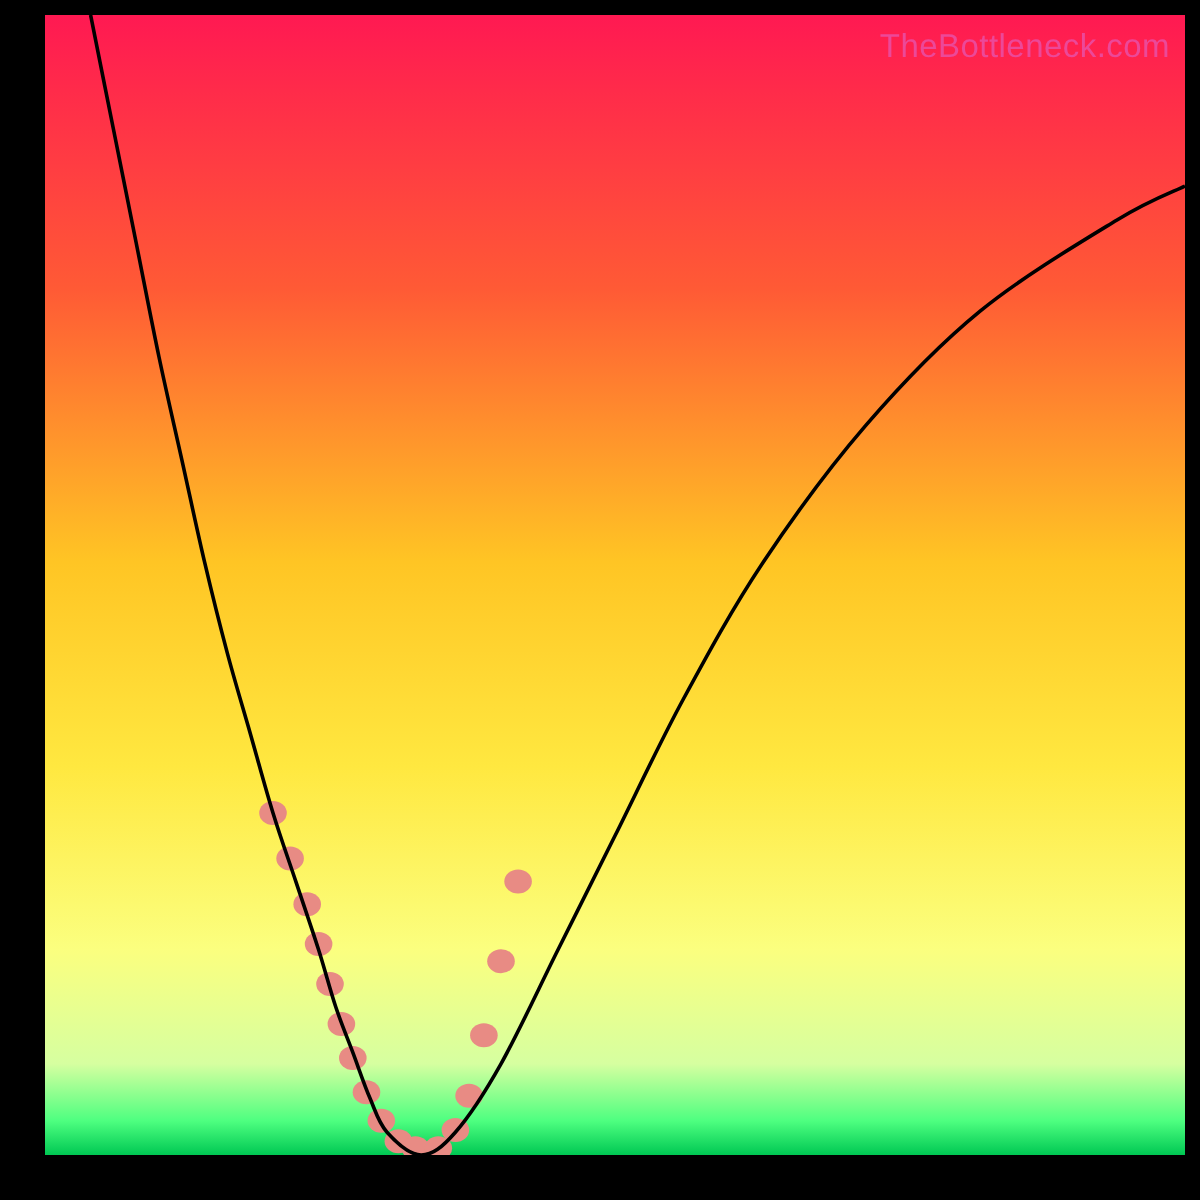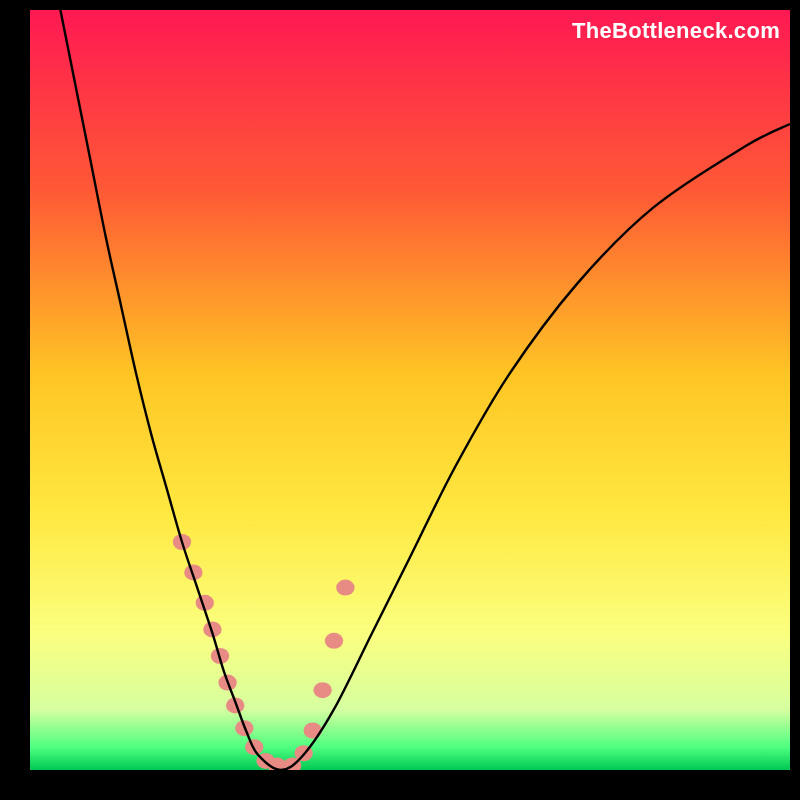--- a/index.html
+++ b/index.html
@@ -22,23 +22,23 @@
     position: absolute;
     left: 0;
     top: 0;
     width: 760px;
     height: 760px;
   }
   .watermark {
     position: absolute;
     top: 8px;
     right: 10px;
-    color: #ffffff;
+    color: #ec4899;
     font-size: 22px;
-    font-weight: 700;
+    font-weight: 400;
     letter-spacing: 0.3px;
     z-index: 20;
   }
   svg.curve-layer {
     position: absolute;
     left: 0;
     top: 0;
     width: 760px;
     height: 760px;
     z-index: 10;

